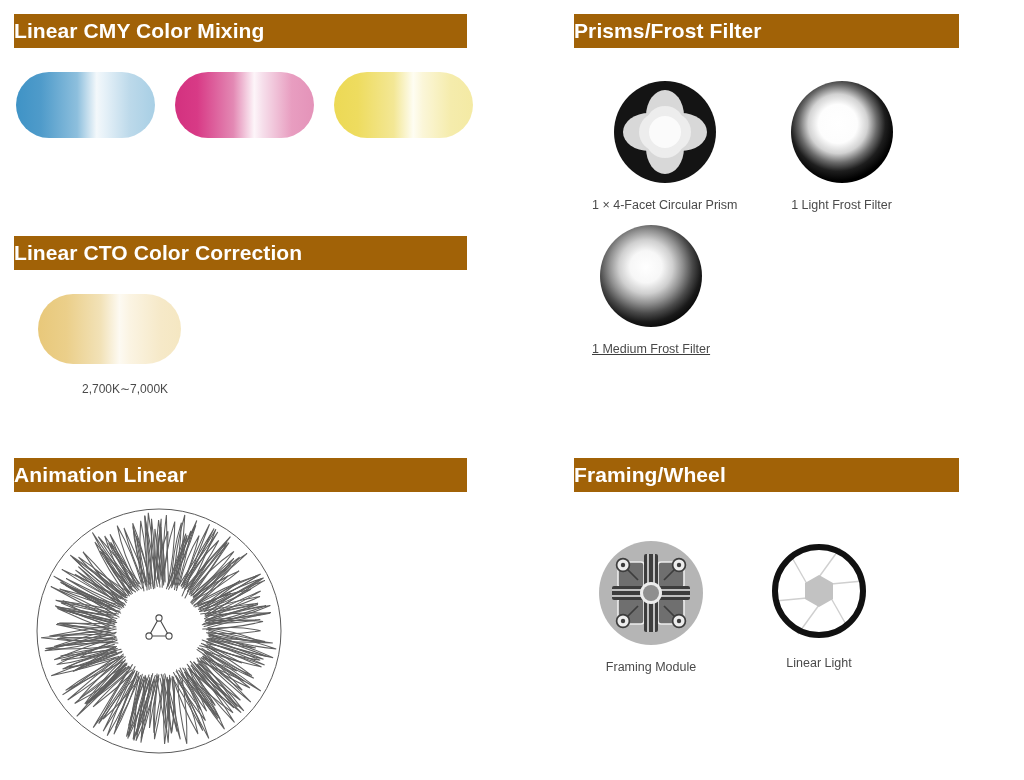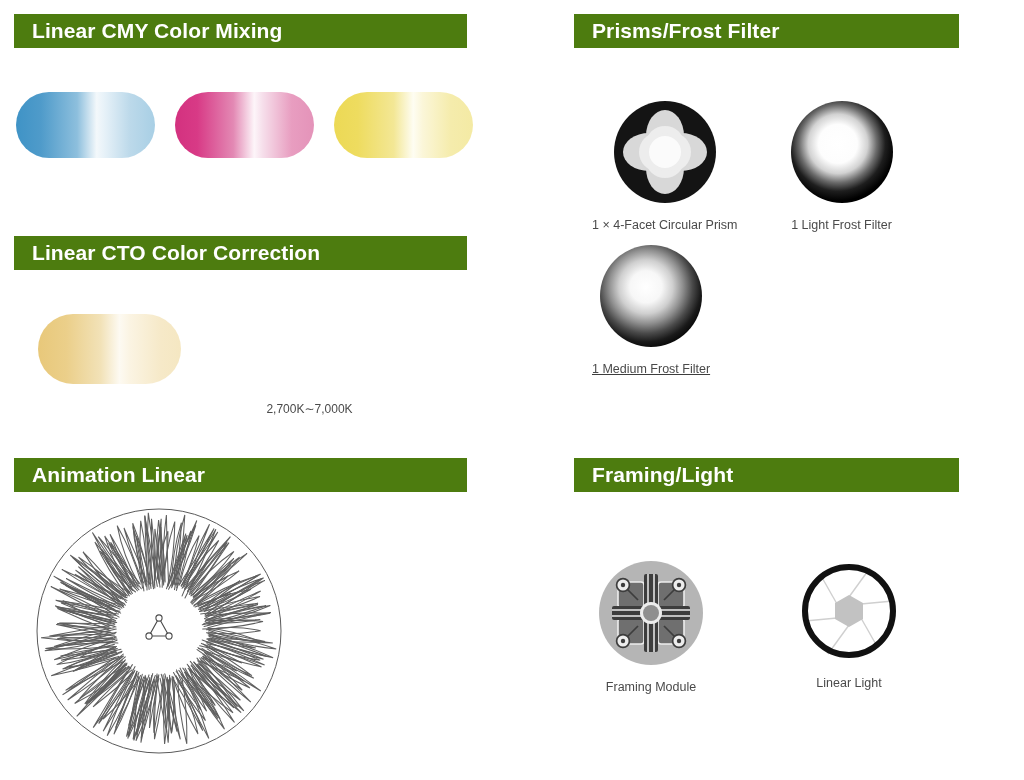--- a/index.html
+++ b/index.html
@@ -27,35 +27,34 @@
   
   .panel {
     position: relative;
     box-sizing: border-box;
   }
   .panel.left  { padding-left: 14px; }
   .panel.right { padding-left: 37px; }
 
   .panel-header {
     height: 34px;
-    background: #4d7c0f;
+    background: #a16207;
     color: #ffffff;
     display: flex;
     align-items: center;
     box-sizing: border-box;
-    padding-left: 18px;
     font-size: 21px;
     font-weight: bold;
     letter-spacing: 0.1px;
     margin-top: 14px;
   }
   .panel.left  .panel-header { width: 453px; }
   .panel.right .panel-header { width: 385px; }
 
-  .panel-body { padding-top: 44px; }
+  .panel-body { padding-top: 24px; }
 
   
   .pill-row {
     display: flex;
     gap: 20px;
     padding-left: 2px;
   }
   .pill {
     width: 139px;
     height: 66px;
@@ -77,21 +76,21 @@
       #fefdf2 57%, #fbf6d8 64%, #f5ecac 84%, #f4eaa4 100%);
   }
   .pill.cto {
     width: 143px;
     height: 70px;
     border-radius: 35px;
     background: linear-gradient(90deg,
       #e8c87a 0%, #ebcf8a 20%, #f2e2b8 44%,
       #fdfaf2 57%, #fbf4e3 64%, #f6e9c8 86%, #f5e7c2 100%);
   }
-  .cto-wrap { padding-left: 24px; text-align: center; }
+  .cto-wrap { padding-left: 24px; }
   .cto-caption {
     margin-top: 18px;
     padding-left: 44px;
     font-size: 12px;
     color: #4a4a4a;
   }
 
   
   .tile-row {
     display: flex;
@@ -106,21 +105,21 @@
     margin-top: 14px;
     font-size: 12.5px;
     color: #4a4a4a;
     white-space: nowrap;
   }
   .optic { display: block; }
 
   
   .prism-row { padding-top: 8px; gap: 52px; padding-left: 18px; }
   .frost-row { padding-top: 12px; padding-left: 18px; text-decoration: underline; }
-  .framing-row { padding-top: 24px; gap: 94px; padding-left: 24px; }
+  .framing-row { padding-top: 24px; gap: 64px; padding-left: 24px; }
   .wheel-wrap { padding-top: 14px; padding-left: 20px; }
 </style>
 </head>
 <body>
 
 <div class="page">
 
   <div class="panel left">
     <div class="panel-header">Linear CMY Color Mixing</div>
     <div class="panel-body">
@@ -418,21 +417,21 @@
           <path d="M125 112 L135 130 L115 130 Z"></path>
           <circle cx="125" cy="112" r="3.1" fill="#ffffff"></circle>
           <circle cx="135" cy="130" r="3.1" fill="#ffffff"></circle>
           <circle cx="115" cy="130" r="3.1" fill="#ffffff"></circle>
         </g>
       </svg>
     </div>
   </div>
 
   <div class="panel right">
-    <div class="panel-header">Framing/Light</div>
+    <div class="panel-header">Framing/Wheel</div>
     <div class="panel-body">
       <div class="tile-row framing-row">
 
         <div class="tile">
           <svg class="optic" width="106" height="106" viewBox="0 0 106 106">
             <circle cx="53" cy="53" r="52" fill="#b5b5b5"></circle>
             <g fill="#6f6f6f" stroke="#ededed" stroke-width="1.6">
               <rect x="20" y="22" width="26" height="26" rx="3"></rect>
               <rect x="60" y="22" width="26" height="26" rx="3"></rect>
               <rect x="20" y="58" width="26" height="26" rx="3"></rect>

